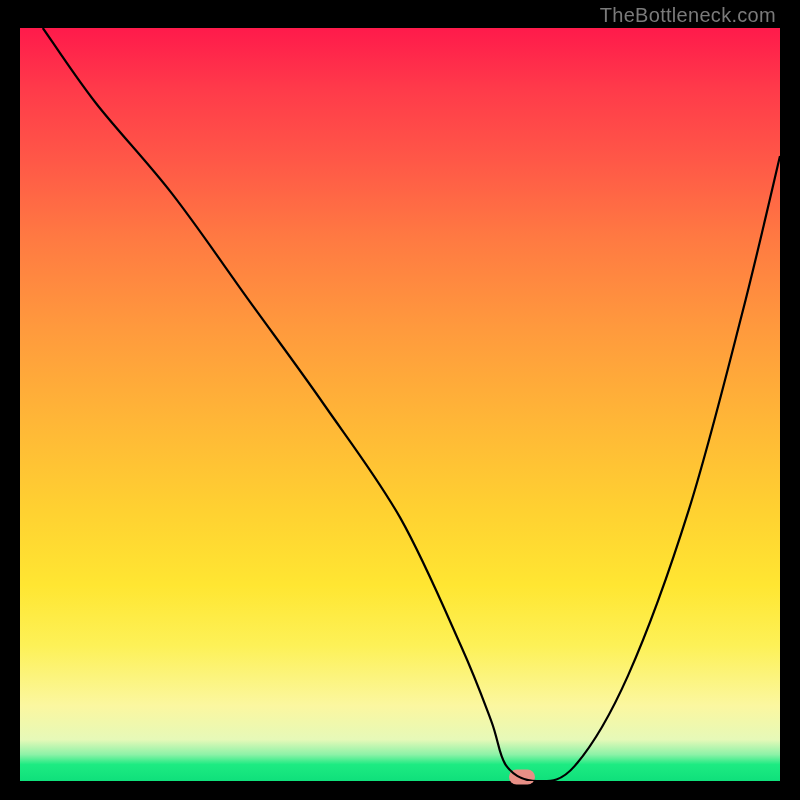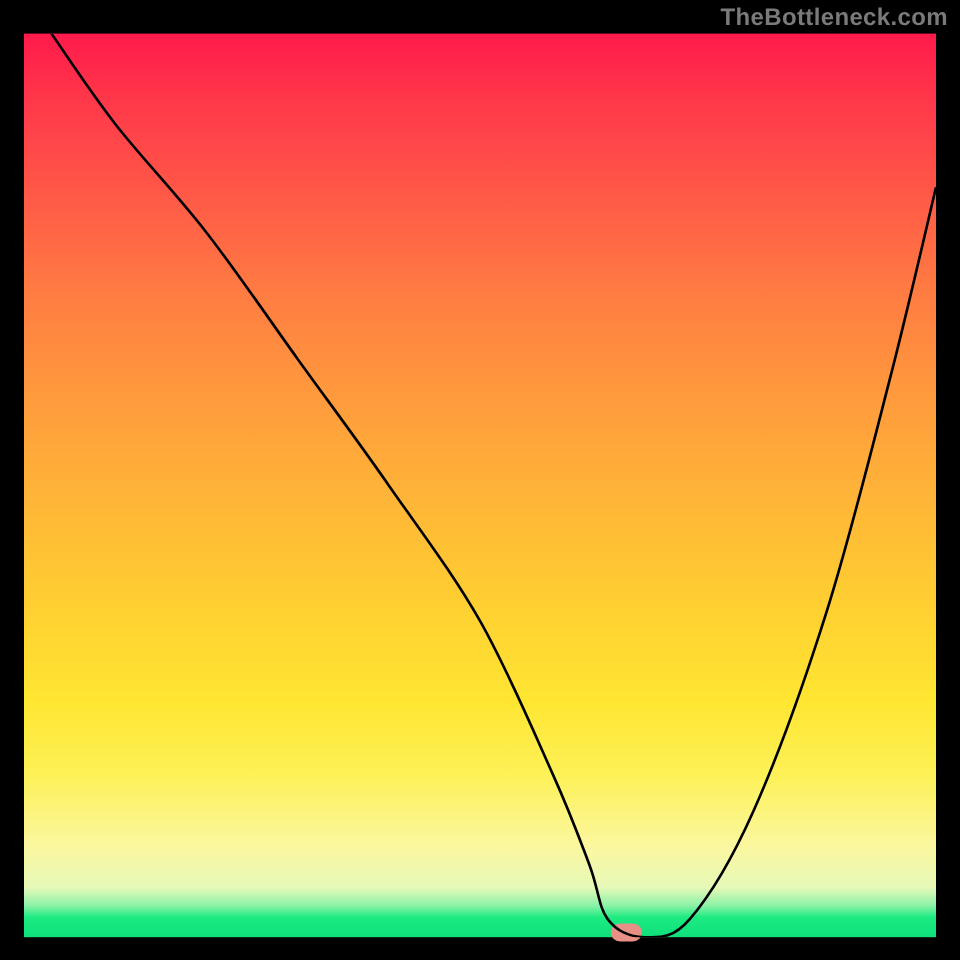--- a/index.html
+++ b/index.html
@@ -13,24 +13,24 @@
   }
   .frame {
     position: relative;
     width: 800px;
     height: 800px;
     background: #000;
   }
   .watermark {
     position: absolute;
     top: 4px;
-    right: 10px;
+    right: 24px;
     color: #7a7a7a;
     font-size: 20px;
-    font-weight: 700;
+    font-weight: 400;
     letter-spacing: 0.3px;
     z-index: 50;
   }
   .plot-area {
     position: absolute;
     left: 20px;
     top: 28px;
     width: 760px;
     height: 753px;
     

